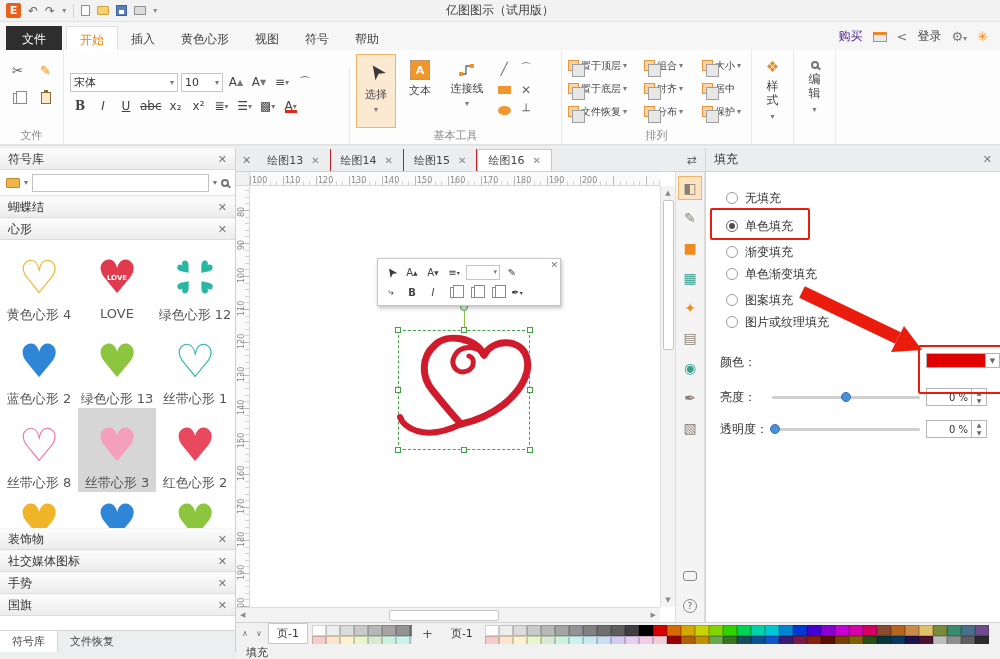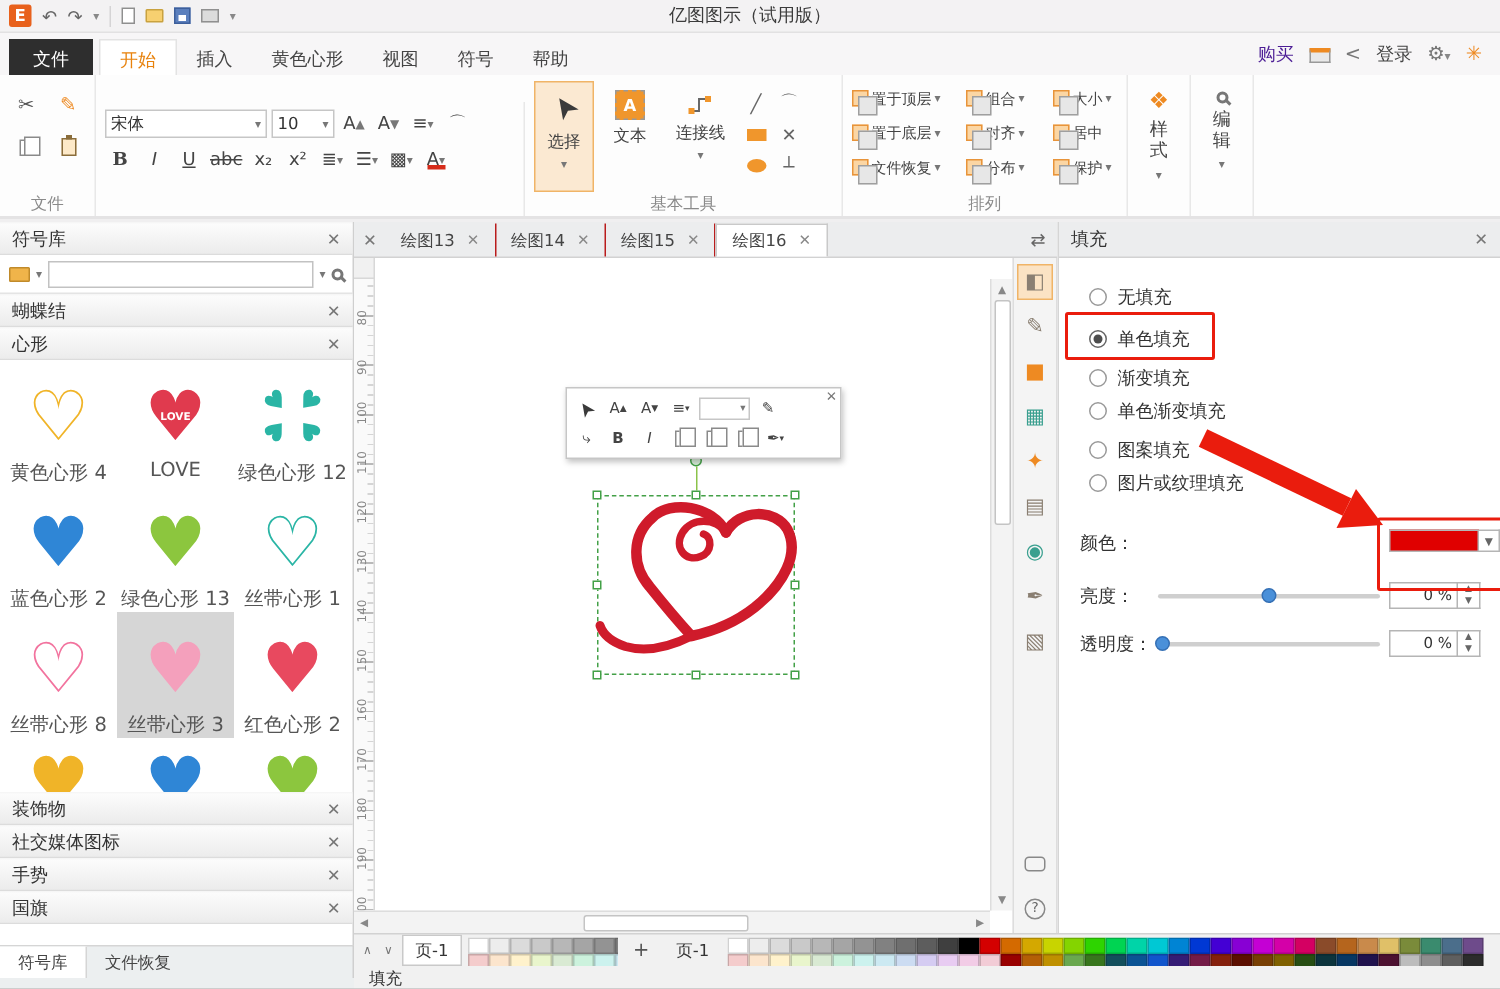--- a/index.html
+++ b/index.html
@@ -506,20 +506,23 @@
     <div class="dtab active">
         <span>绘图16</span>
         <span class="tx">✕</span>
       </div>
     <div class="dt-spacer"></div>
     <span class="dt-resize">⇄</span>
   </div>
 
   <div class="canvas-wrap">
     <div class="corner"></div>
+    <div class="h-ruler">
+      
+    <span class="hnum">100</span><span class="hnum">110</span><span class="hnum">120</span><span class="hnum">130</span><span class="hnum">140</span><span class="hnum">150</span><span class="hnum">160</span><span class="hnum">170</span><span class="hnum">180</span><span class="hnum">190</span><span class="hnum">200</span></div>
     <div class="v-ruler">
 
     <span class="vnum">80</span>
         <span class="vnum">90</span>
         <span class="vnum">100</span>
         <span class="vnum">110</span>
         <span class="vnum">120</span>
         <span class="vnum">130</span>
         <span class="vnum">140</span>
         <span class="vnum">150</span>

